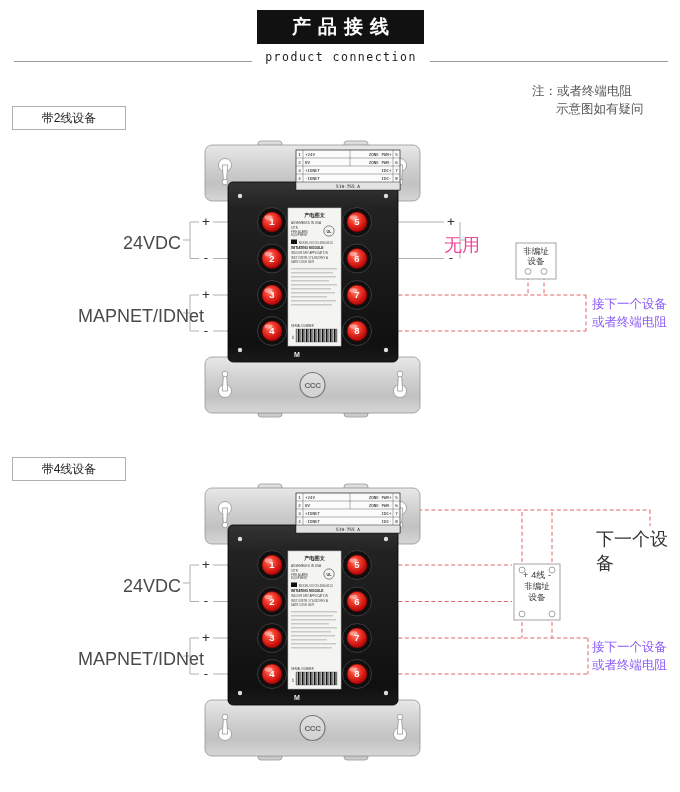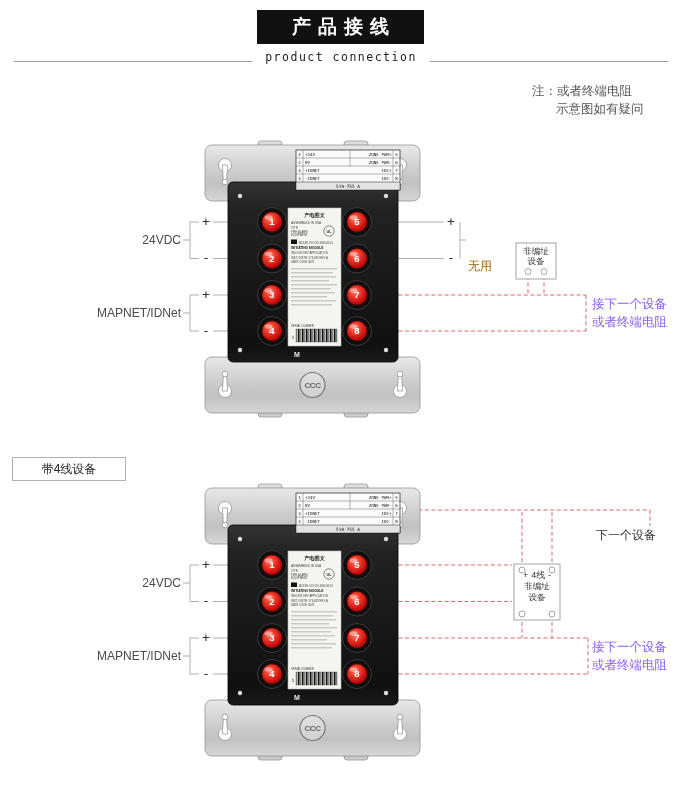--- a/index.html
+++ b/index.html
@@ -17,21 +17,21 @@
             letter-spacing:1.5px;color:#222;font-family:"DejaVu Sans Mono",monospace;}
   .rule{height:1px;background:#9a9a9a;top:61px;}
   .note-line{font-size:12.5px;color:#555;}
 
   
   .sec-box{left:12px;width:112px;height:22px;border:1px solid #b0b0b0;
            display:flex;align-items:center;justify-content:center;
            font-size:12px;color:#222;background:#fff;}
 
   
-  .lbl{font-size:12px;color:#4a4a4a;}
+  .lbl{font-size:18px;color:#4a4a4a;}
   .ralign{text-align:right;}
   .pm{width:12px;height:14px;text-align:center;font-size:13px;line-height:13px;color:#333;
       font-family:"DejaVu Sans Mono",monospace;}
   .note2{font-size:12.5px;line-height:17.5px;color:#8b5cf6;}
   .smallbox-text{width:40px;text-align:center;font-size:8.5px;line-height:10px;color:#333;}
   .fw-row{display:flex;justify-content:space-between;padding:0 9px;font-size:9px;
           line-height:11px;color:#333;}
   .fw-line{text-align:center;font-size:8.5px;line-height:10.5px;color:#333;}
 
   
@@ -327,29 +327,30 @@
     <div class="abs title-box">
       <span>产品接线</span>
     </div>
     <div class="abs subtitle">product connection</div>
     <div class="abs rule" style="left:14px;width:238px;"></div>
     <div class="abs rule" style="left:430px;width:238px;"></div>
 
     <div class="abs note-line" style="left:532px;top:83px;">注：或者终端电阻</div>
     <div class="abs note-line" style="left:556px;top:101px;">示意图如有疑问</div>
 
+    <div class="abs sec-box" style="top:106px;">带2线设备</div>
     <div class="abs lbl ralign" style="left:98px;top:233px;width:83px;">24VDC</div>
     <div class="abs lbl ralign" style="left:78px;top:306px;width:103px;">MAPNET/IDNet</div>
     <span class="abs pm" style="left:200px;top:215px;">+</span>
     <span class="abs pm" style="left:200px;top:251px;">-</span>
     <span class="abs pm" style="left:200px;top:288px;">+</span>
     <span class="abs pm" style="left:200px;top:324px;">-</span>
     <span class="abs pm" style="left:445px;top:215px;">+</span>
     <span class="abs pm" style="left:445px;top:251px;">-</span>
-    <div class="abs lbl" style="left:468px;top:233px;color:#a16207;margin-top:25px;">无用</div>
+    <div class="abs lbl" style="left:444px;top:233px;color:#ec4899;">无用</div>
     <div class="abs smallbox-text" style="left:516px;top:246px;">
       <div>非编址</div>
       <div>设备</div>
     </div>
     <div class="abs note2" style="left:592px;top:296px;">
       <div>接下一个设备</div>
       <div>或者终端电阻</div>
     </div>
 
     <div class="abs sec-box" style="top:448px;margin-top:9px;">带4线设备</div>

